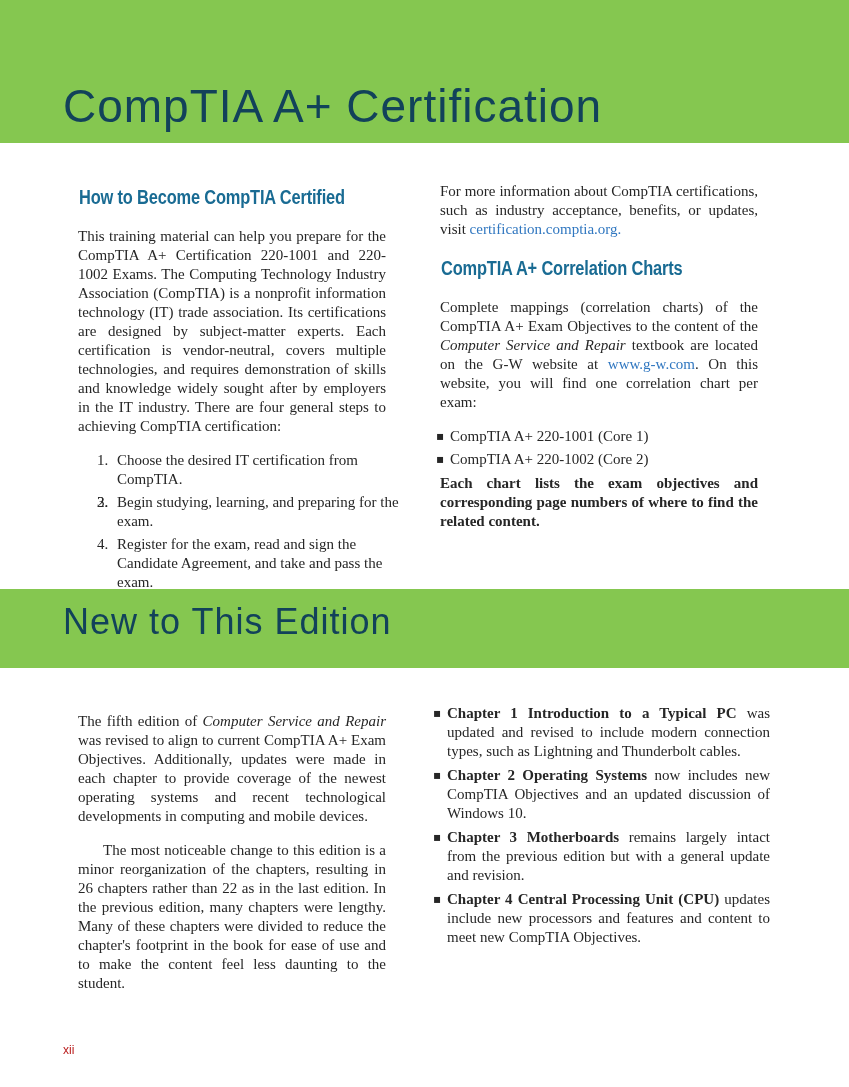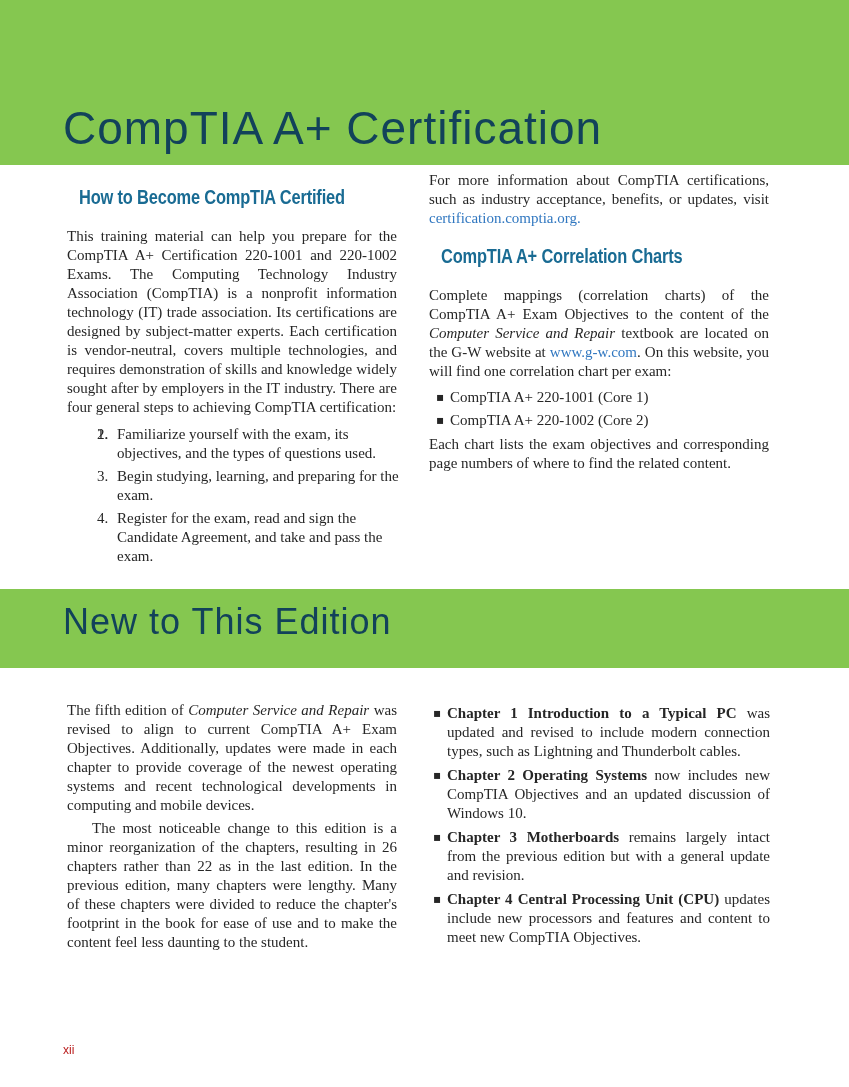--- a/index.html
+++ b/index.html
@@ -11,42 +11,42 @@
     --page-bg:#ffffff;
   }
   html,body{margin:0;padding:0;background:#e8e8e8;}
   .page{
     position:relative;width:849px;height:1087px;background:var(--page-bg);
     margin:0 auto;overflow:hidden;
     font-family:"Liberation Serif",serif;color:var(--body-text);
   }
   
   .band{position:absolute;left:0;width:849px;background:var(--banner-green);display:flex;}
-  .band1{top:0;height:165px;align-items:flex-end;}
+  .band1{top:0;height:143px;align-items:flex-end;}
   .band2{top:589px;height:79px;align-items:center;}
   .band-title{
     margin:0 0 14px 63px;
     font-family:"Liberation Sans",sans-serif;font-weight:400;
     color:var(--title-navy);letter-spacing:1px;line-height:1;
   }
   .t1{font-size:46px;}
   .t2{font-size:36px;margin-bottom:13px;}
   
   .cols{position:absolute;left:63px;width:710px;display:flex;gap:24px;}
   .cols-top{top:167px;}
   .cols-bottom{top:697px;gap:21px;}
   .col-l{width:338px;}
   .col-r{width:348px;}
   
   h2{margin:16px;font-family:"Liberation Sans",sans-serif;font-weight:700;
      color:var(--heading-teal);font-size:20px;line-height:28px;white-space:nowrap;}
   h2 .cond{display:inline-block;transform:scaleX(.82);transform-origin:0 50%;letter-spacing:-.2px;}
   h2.mt{margin-top:14px;}
   
-  .body{margin:4px;font-size:15px;line-height:19px;text-align:justify;}
+  .body{margin:15px;font-size:15px;line-height:19px;text-align:justify;}
   .body.first{margin-top:12px;}
   .body.mt{margin-top:12px;}
   .indent{text-indent:25px;}
   .seg-i{font-style:italic;}
   .seg-b{font-weight:700;}
   .seg-link{color:var(--link-blue);cursor:pointer;}
   
   .steps{margin:8px 0 0 0;padding:0;list-style:none;}
   .steps li{position:relative;padding-left:54px;margin-bottom:4px;
             font-size:15px;line-height:19px;text-align:left;}
@@ -69,39 +69,39 @@
 
   <header class="band band1">
     <h1 class="band-title t1">CompTIA A+ Certification</h1>
   </header>
 
   <section class="cols cols-top">
     <div class="col-l">
       <h2><span class="cond">How to Become CompTIA Certified</span></h2>
       <p class="body first"><span>This training material can help you prepare for the CompTIA A+ Certification 220-1001 and 220-1002 Exams. The Computing Technology Industry Association (CompTIA) is a nonprofit information technology (IT) trade association. Its certifications are designed by subject-matter experts. Each certification is vendor-neutral, covers multiple technologies, and requires demonstration of skills and knowledge widely sought after by employers in the IT industry. There are four general steps to achieving CompTIA certification:</span></p>
       <ol class="steps">
-        <li><span class="num">1.</span></li>
+        <li><span class="num">1.</span><span>Choose the desired IT certification from CompTIA.</span></li>
 
-        <li><span class="num">2.</span><span>Familiarize yourself with the exam, its objectives, and the types of questions used.</span></li>
+        <li><span class="num">2.</span></li>
 
         <li><span class="num">3.</span><span>Begin studying, learning, and preparing for the exam.</span></li>
 
         <li><span class="num">4.</span><span>Register for the exam, read and sign the Candidate Agreement, and take and pass the exam.</span></li>
       </ol>
     </div>
     <div class="col-r">
       <p class="body"><span>For more information about CompTIA certifications, such as industry acceptance, benefits, or updates, visit </span><span class="seg-link">certification.comptia.org.</span></p>
       <h2 class="mt"><span class="cond">CompTIA A+ Correlation Charts</span></h2>
       <p class="body mt"><span>Complete mappings (correlation charts) of the CompTIA A+ Exam Objectives to the content of the </span><span class="seg-i">Computer Service and Repair</span><span> textbook are located on the G-W website at </span><span class="seg-link">www.g-w.com</span><span>. On this website, you will find one correlation chart per exam:</span></p>
       <ul class="bullets">
         <li><span class="bullet">▪</span><span><span>CompTIA A+ 220-1001 (Core 1)</span></span></li>
 
         <li><span class="bullet">▪</span><span><span>CompTIA A+ 220-1002 (Core 2)</span></span></li>
       </ul>
-      <p class="body" style="margin-top:5px;"><span>Each chart lists the exam objectives and corresponding page numbers of where to find the related content.</span></p>
+      <p class="body" style="margin-top:5px;font-weight:bold;"><span>Each chart lists the exam objectives and corresponding page numbers of where to find the related content.</span></p>
     </div>
   </section>
 
   <header class="band band2">
     <h1 class="band-title t2">New to This Edition</h1>
   </header>
 
   <section class="cols cols-bottom">
     <div class="col-l">
       <p class="body"><span>The fifth edition of </span><span class="seg-i">Computer Service and Repair</span><span> was revised to align to current CompTIA A+ Exam Objectives. Additionally, updates were made in each chapter to provide coverage of the newest operating systems and recent technological developments in computing and mobile devices.</span></p>

